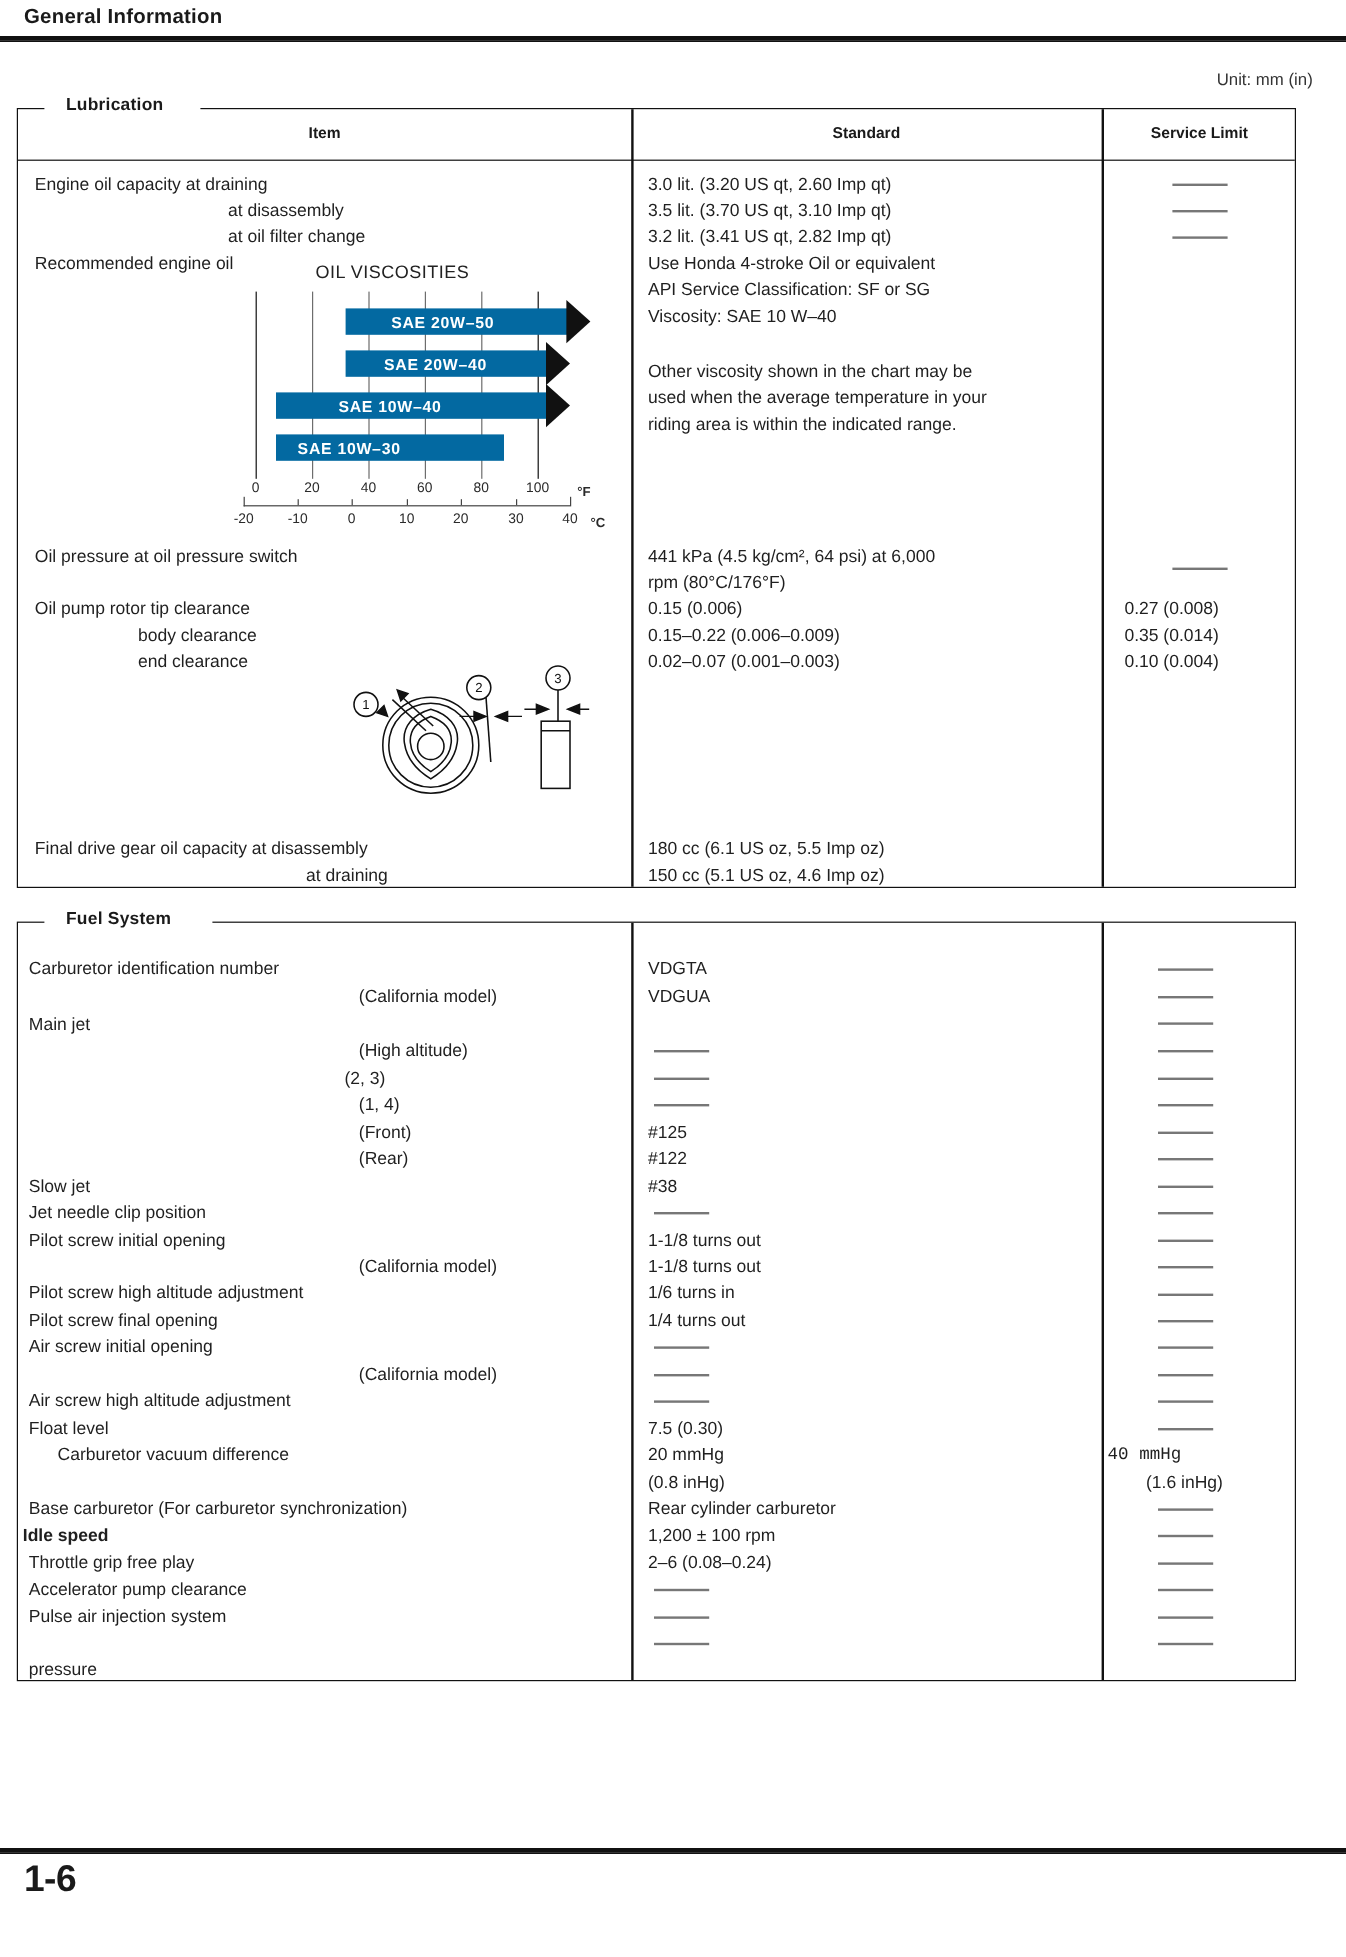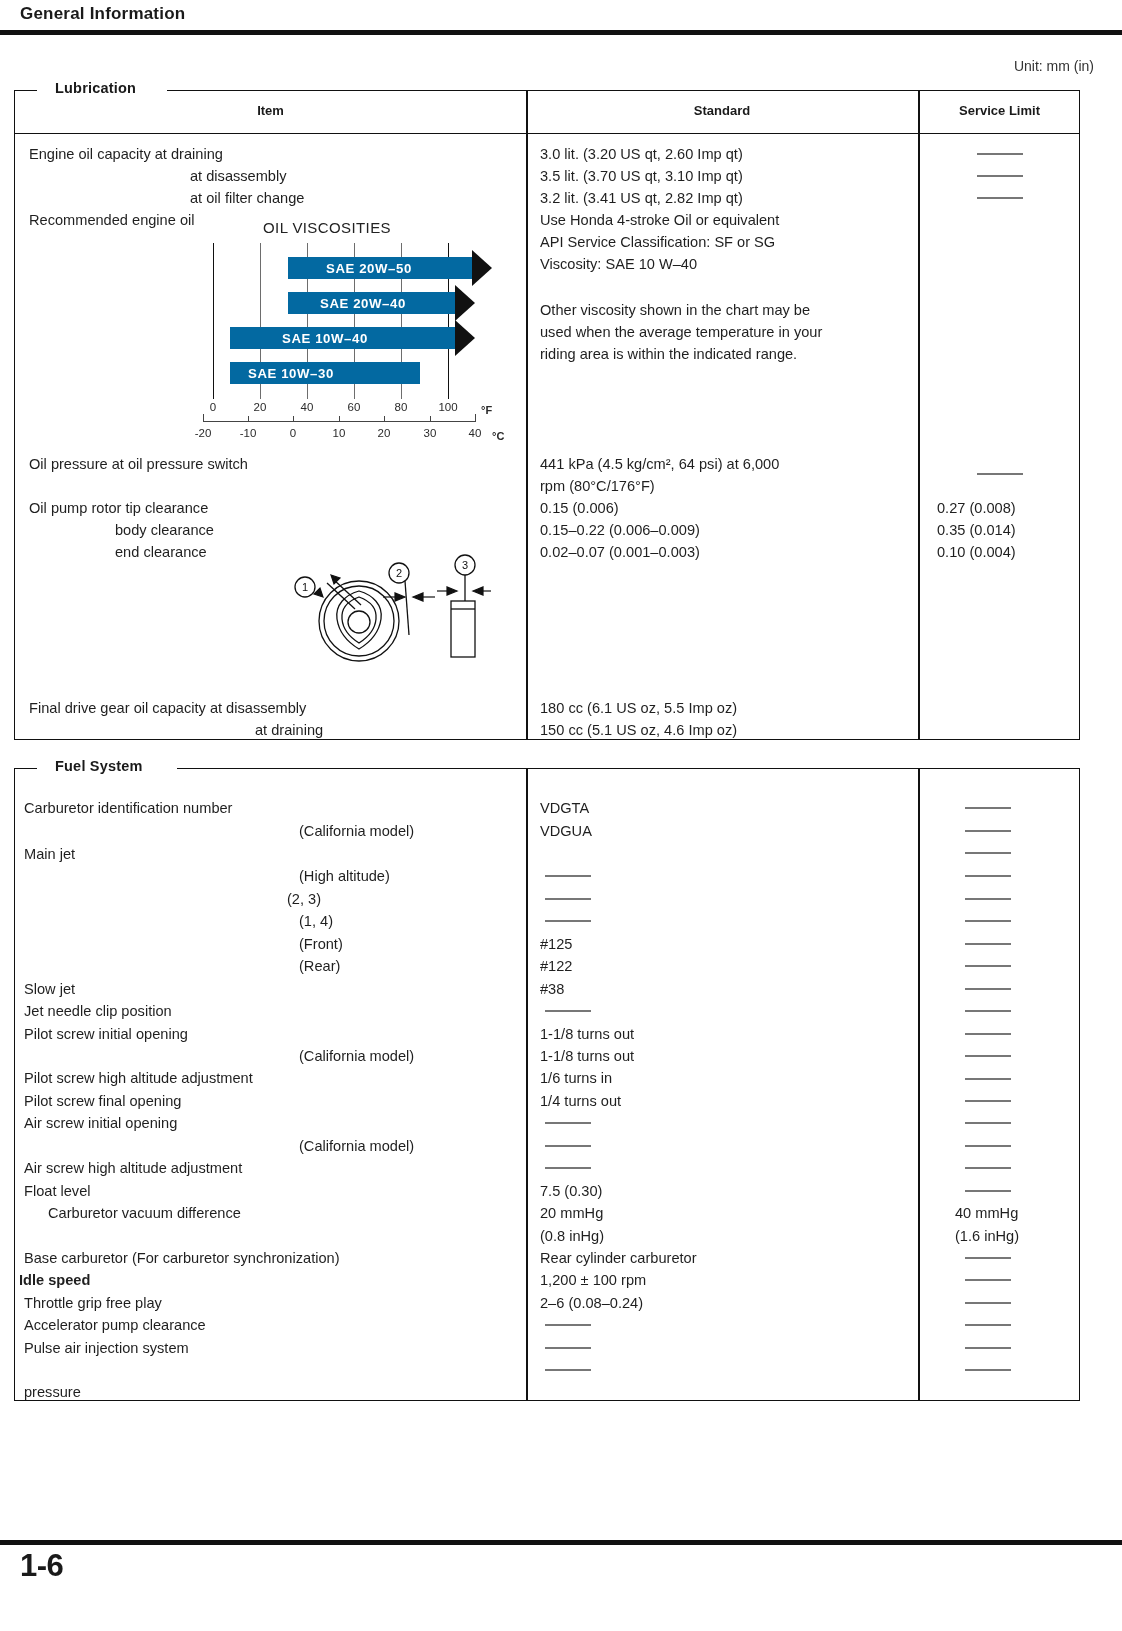--- a/index.html
+++ b/index.html
@@ -376,21 +376,21 @@
   <div class="dash" style="left:950px; top:219px;"></div>
   <div class="dash" style="left:950px; top:241px;"></div>
   <div class="dash" style="left:950px; top:264px;"></div>
   <div class="dash" style="left:950px; top:286px;"></div>
   <div class="dash" style="left:950px; top:309px;"></div>
   <div class="dash" style="left:950px; top:331px;"></div>
   <div class="dash" style="left:950px; top:353px;"></div>
   <div class="dash" style="left:950px; top:376px;"></div>
   <div class="dash" style="left:950px; top:398px;"></div>
   <div class="dash" style="left:950px; top:421px;"></div>
-  <div class="cell" style="left:940px; top:433px;">40 mmHg</div>
+  <div class="cell" style="left:908px; top:433px;font-family:Liberation Mono, monospace;">40 mmHg</div>
   <div class="cell" style="left:940px; top:456px;">(1.6 inHg)</div>
   <div class="dash" style="left:950px; top:488px;"></div>
   <div class="dash" style="left:950px; top:510px;"></div>
   <div class="dash" style="left:950px; top:533px;"></div>
   <div class="dash" style="left:950px; top:555px;"></div>
   <div class="dash" style="left:950px; top:578px;"></div>
   <div class="dash" style="left:950px; top:600px;"></div>
 </div>
 
 <div class="footer-rule"></div>

